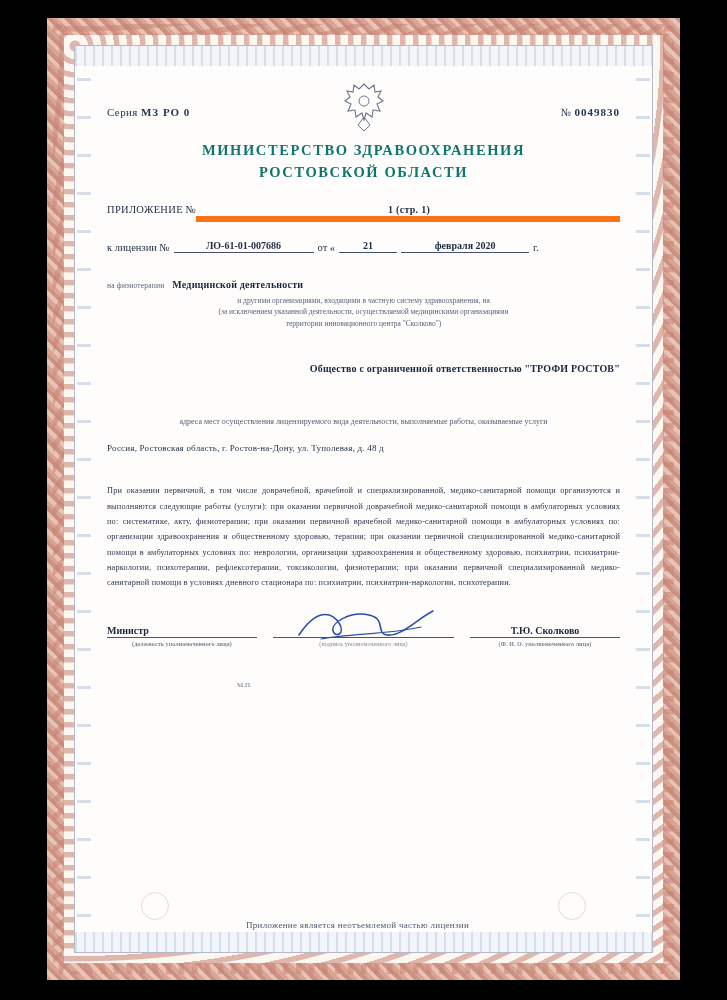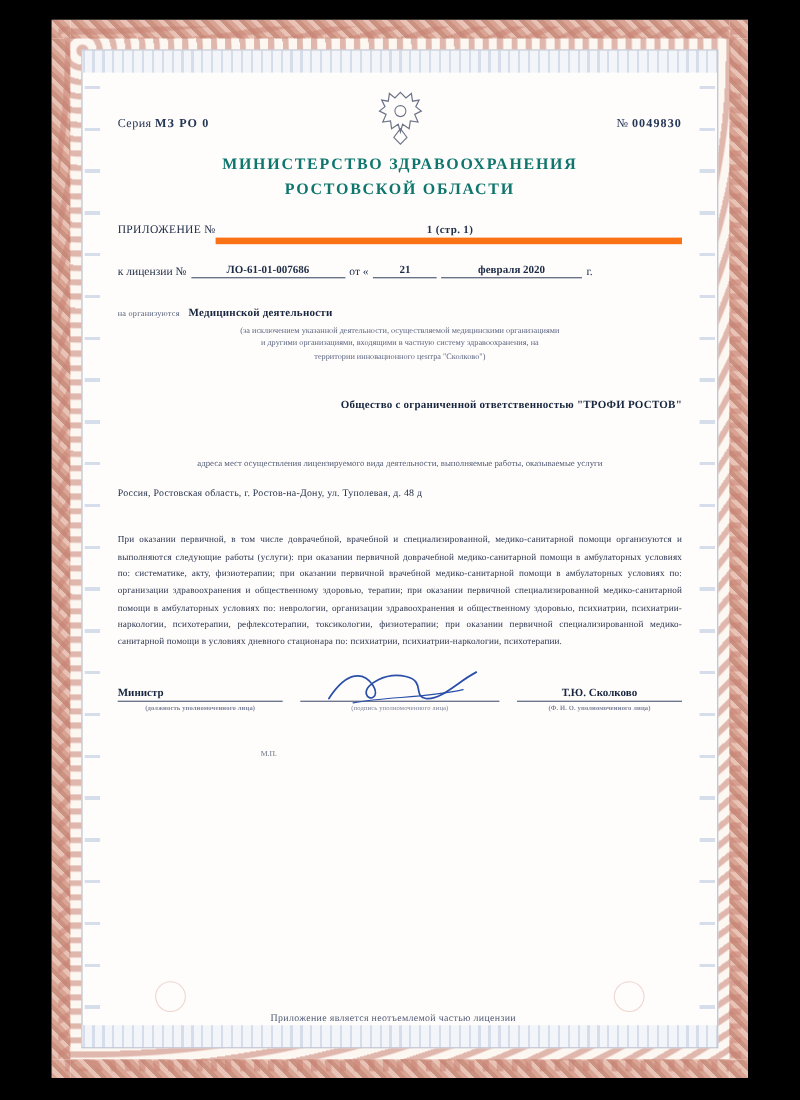--- a/index.html
+++ b/index.html
@@ -242,26 +242,26 @@
       <span class="seg w-lic">ЛО-61-01-007686</span>
       <span class="lbl">от «</span>
       <span class="seg w-day">21</span>
       <span class="seg w-month">февраля 2020</span>
       <span class="lbl">г.</span>
       <span class="grow"></span>
     </div>
 
     <div class="activity">
       <div class="head">
-        <span class="small-lbl">на организуются</span>
+        <span class="small-lbl">на физиотерапии</span>
         <span class="bold">Медицинской деятельности</span>
       </div>
       <div class="sub">
+        <div>и другими организациями, входящими в частную систему здравоохранения, на</div>
         <div>(за исключением указанной деятельности, осуществляемой медицинскими организациями</div>
-        <div>и другими организациями, входящими в частную систему здравоохранения, на</div>
         <div>территории инновационного центра "Сколково")</div>
       </div>
     </div>
 
 
     <div class="org">Общество с ограниченной ответственностью "ТРОФИ РОСТОВ"</div>
 
     <div class="addr-lbl">адреса мест осуществления лицензируемого вида деятельности, выполняемые работы, оказываемые услуги</div>
     <div class="addr">Россия, Ростовская область, г. Ростов-на-Дону, ул. Туполевая, д. 48 д</div>
 

